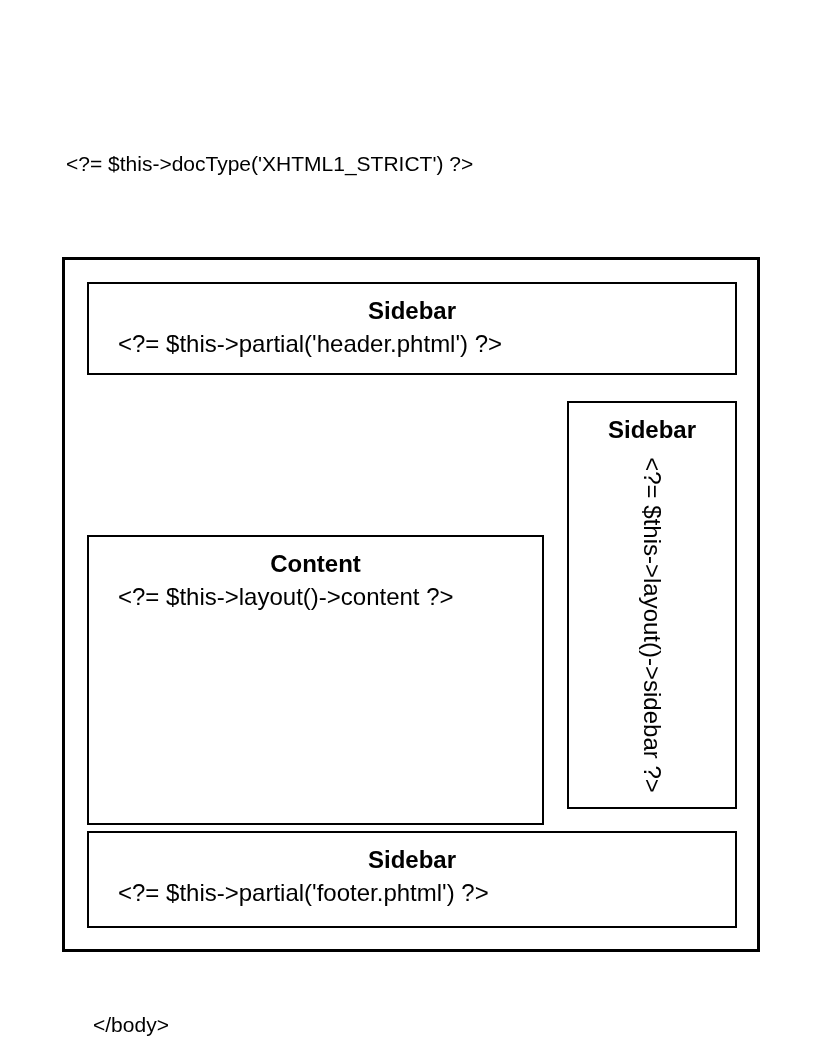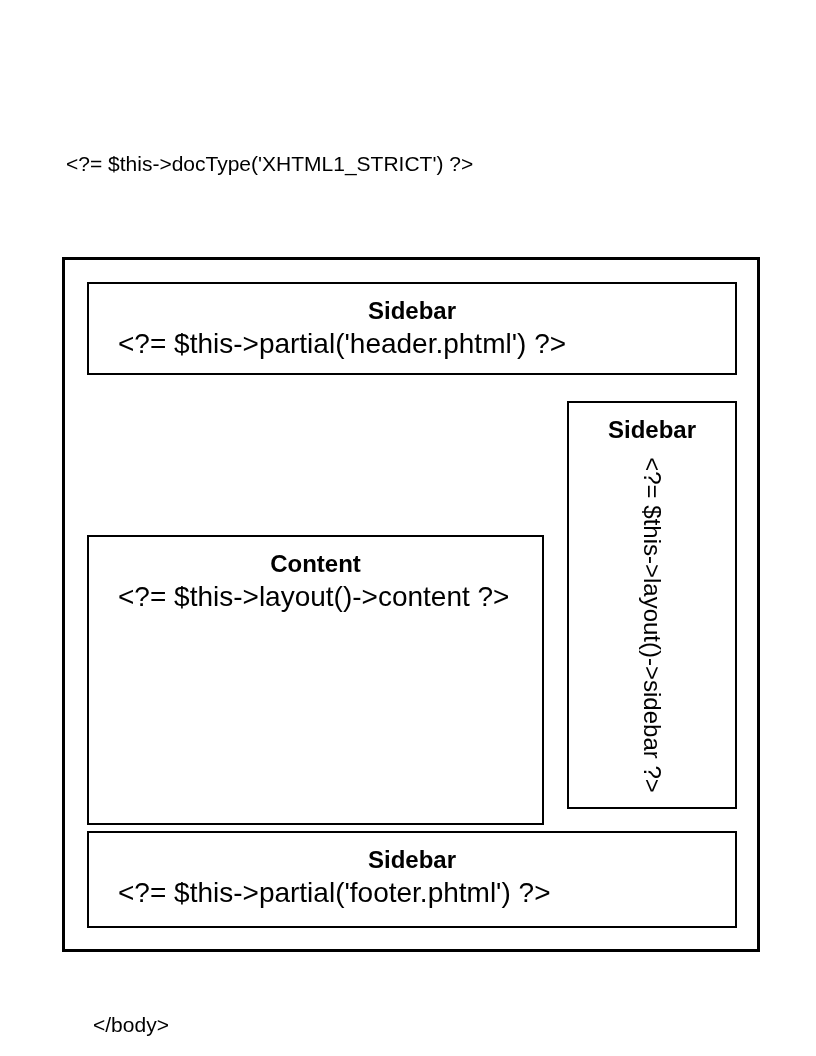--- a/index.html
+++ b/index.html
@@ -52,21 +52,21 @@
   .box-footer     { left: 22px;  top: 571px; width: 650px; height: 97px;  }
 
   .box-title {
     font-size: 24px;
     font-weight: bold;
     line-height: 28px;
     text-align: center;
     white-space: nowrap;
   }
   .box-code {
-    font-size: 28px;
+    font-size: 24px;
     line-height: 28px;
     margin: 5px 0 0 29px;
     white-space: nowrap;
   }
   .box-code-vertical {
     position: absolute;
     left: 50%;
     top: 55%;
     transform: translate(-50%, -50%) rotate(90deg);
     font-size: 24px;

